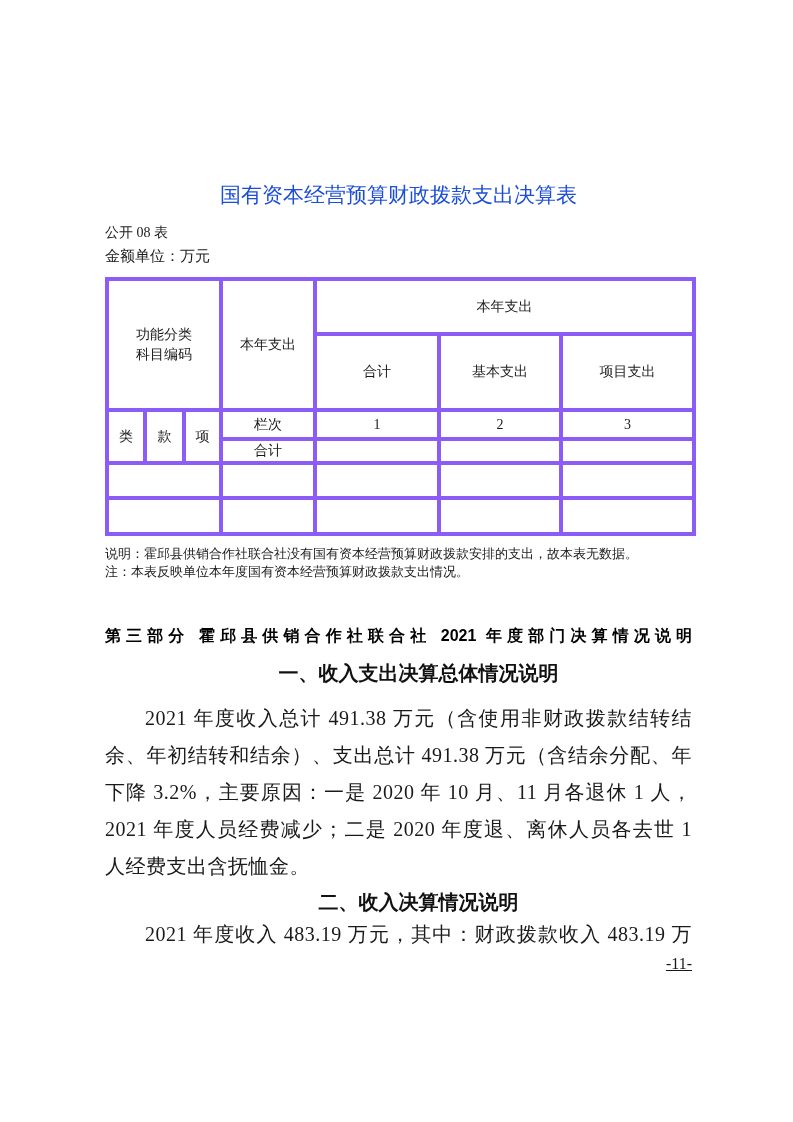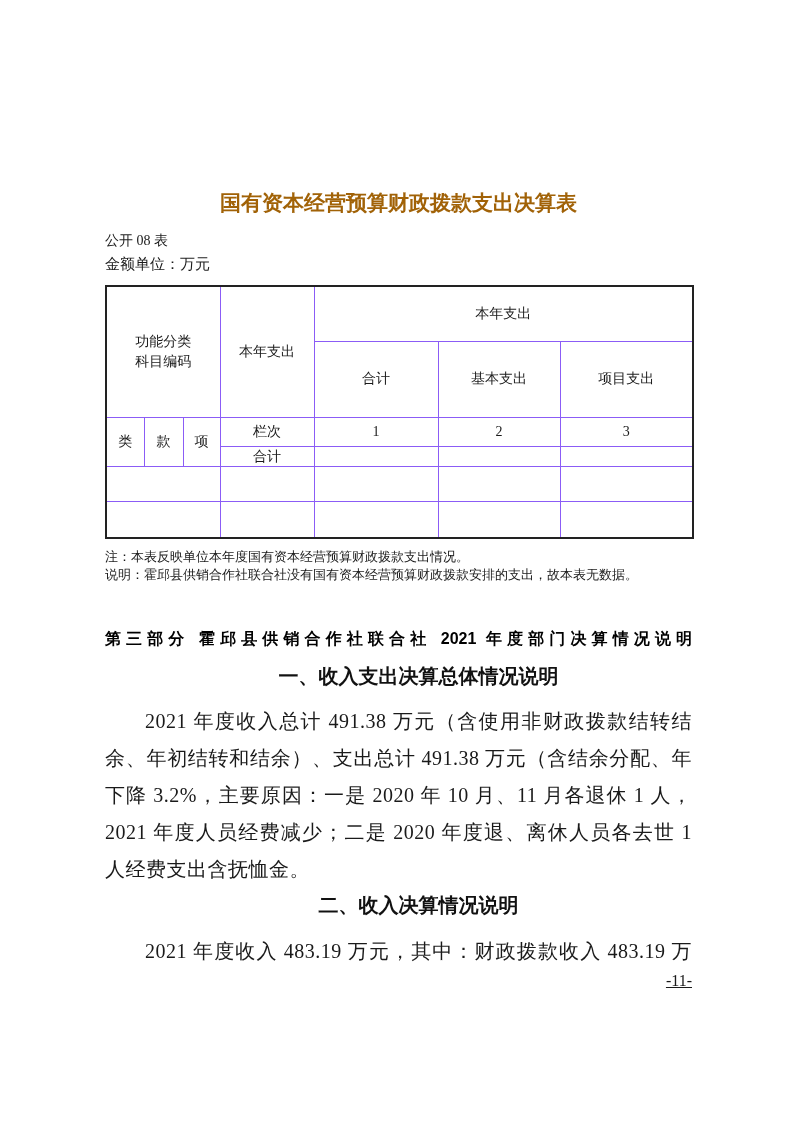--- a/index.html
+++ b/index.html
@@ -14,27 +14,27 @@
     color: #1a1a1a;
     font-family: "Liberation Serif", "DejaVu Serif", serif;
     overflow: hidden;
   }
 
   .content {
     padding: 184px 101px 0 105px; 
   }
 
   .doc-title {
-    margin: 8px;
+    margin: 0;
     font-family: "Liberation Sans", "DejaVu Sans", sans-serif;
     font-size: 21px;
-    font-weight: bold;
+    font-weight: normal;
     text-align: center;
     line-height: 22px;
-    color: #a16207;
+    color: #1d4ed8;
   }
 
   .table-code {
     margin-top: 19px;
     font-size: 14px;
     text-align: left;
     line-height: 16px;
   }
 
   .meta-row {
@@ -46,21 +46,21 @@
   }
 
   table.budget-table {
     margin-top: 12px;
     width: 587px;
     border-collapse: collapse;
     table-layout: fixed;
     border: 2px solid #222;
   }
   table.budget-table td {
-    border: 1px solid #8b5cf6;
+    border: 4px solid #8b5cf6;
     text-align: center;
     vertical-align: middle;
     font-size: 14px;
     padding: 0;
     line-height: 1.4;
     overflow: hidden;
   }
   .pre-line { white-space: pre-line; }
   tr.r1 { height: 55px; }
   tr.r2 { height: 76px; }
@@ -92,21 +92,21 @@
     font-family: "Liberation Sans", "DejaVu Sans", sans-serif;
     font-size: 20px;
     font-weight: bold;
     line-height: 24px;
     color: #111;
     text-align: center;
   }
   .sub-heading.tight { margin-top: 5px; }
 
   .para { margin-top: 15px; }
-  .para.tight { margin-top: 16px; }
+  .para.tight { margin-top: 2px; }
   .para .line {
     font-size: 20px;
     line-height: 37px;
     height: 37px;
     text-align: justify;
     letter-spacing: 0.5px;
     white-space: nowrap;
   }
   .para .line.fill { text-align-last: justify; white-space: normal; }
   .para .line.indent { text-indent: 40px; }
@@ -181,22 +181,22 @@
           <td colspan="3"></td>
           <td></td>
           <td></td>
           <td></td>
           <td></td>
         </tr>
       </tbody>
     </table>
 
     <div class="notes">
+      <div>说明：霍邱县供销合作社联合社没有国有资本经营预算财政拨款安排的支出，故本表无数据。</div>
       <div>注：本表反映单位本年度国有资本经营预算财政拨款支出情况。</div>
-      <div>说明：霍邱县供销合作社联合社没有国有资本经营预算财政拨款安排的支出，故本表无数据。</div>
     </div>
 
     <h2 class="sec-heading">第三部分 霍邱县供销合作社联合社 2021 年度部门决算情况说明</h2>
 
     <h3 class="sub-heading">一、收入支出决算总体情况说明</h3>
 
     <div class="para">
       <div class="line fill indent">2021 年度收入总计 491.38 万元（含使用非财政拨款结转结</div>
       <div class="line fill">余、年初结转和结余）、支出总计 491.38 万元（含结余分配、年</div>
       <div class="line fill">下降 3.2%，主要原因：一是 2020 年 10 月、11 月各退休 1 人，</div>

